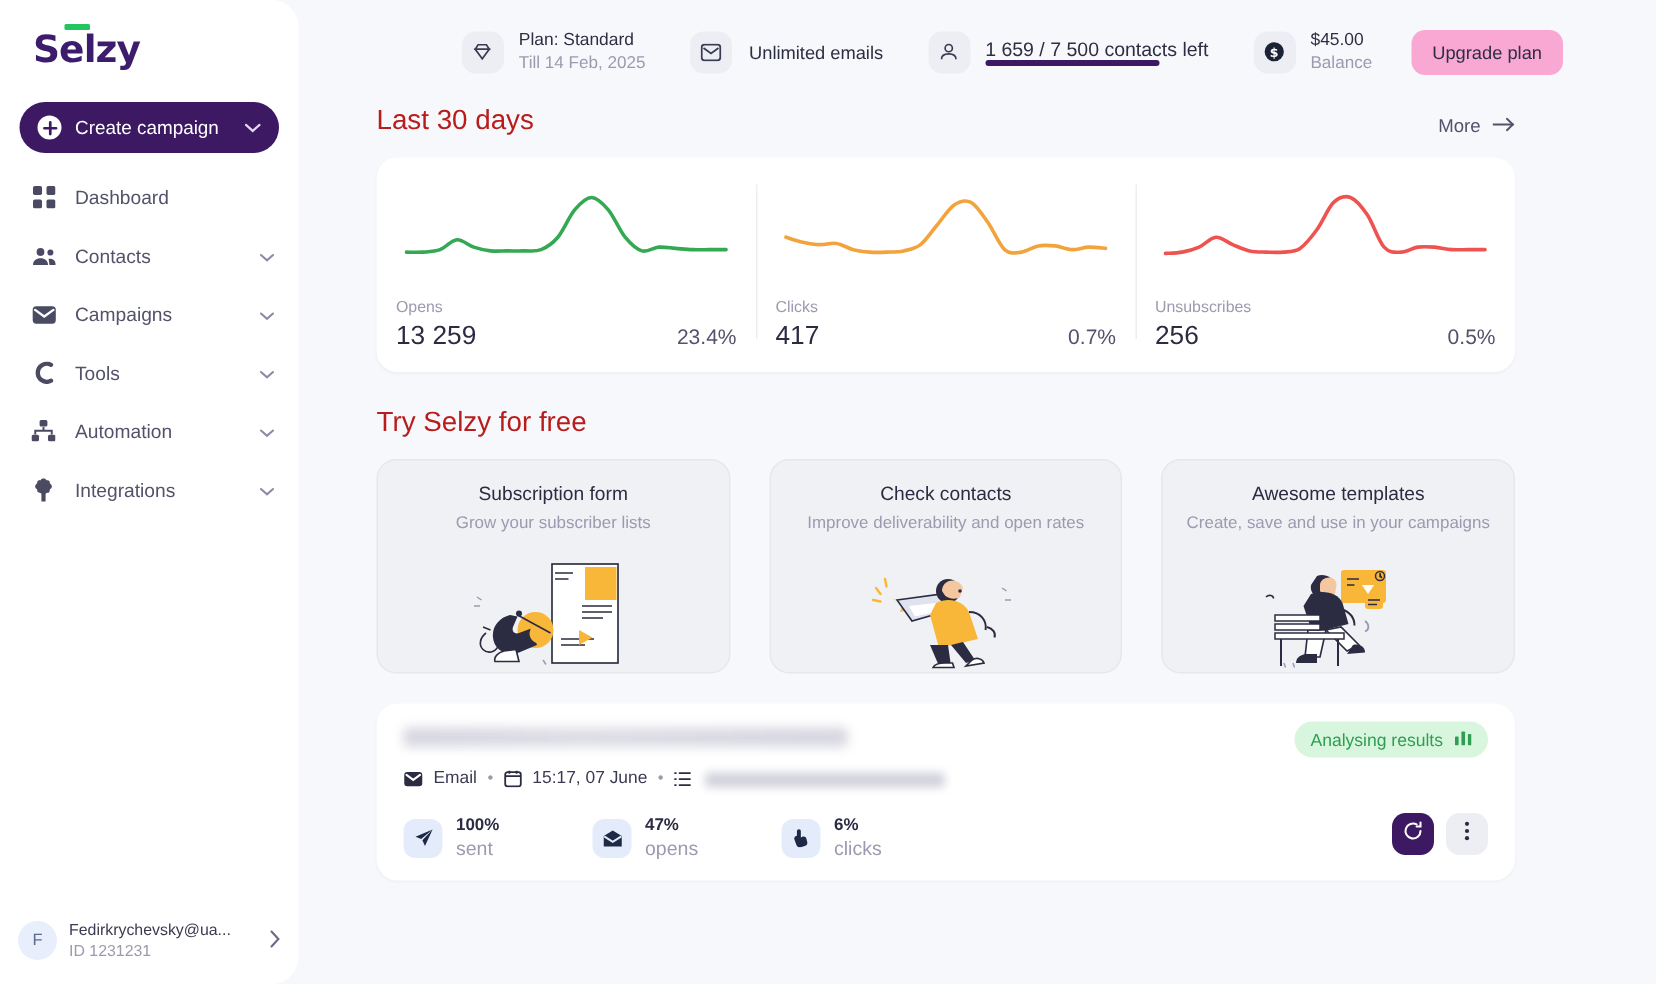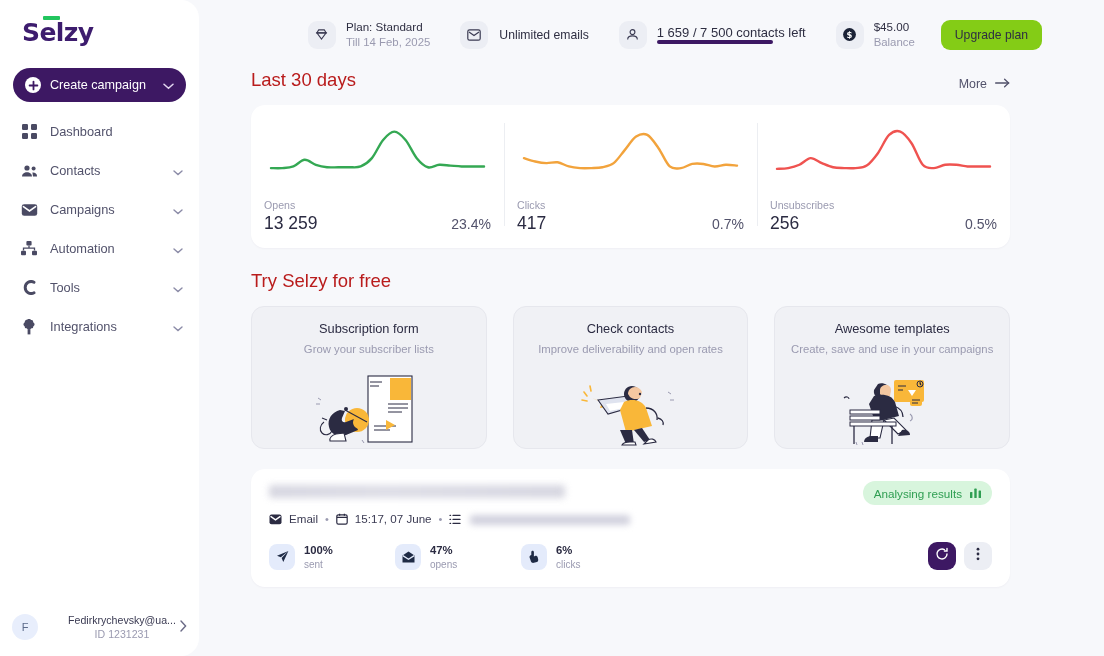--- a/index.html
+++ b/index.html
@@ -66,21 +66,21 @@
 
   .profile {
     position:absolute; left:0; bottom:0; width:199px; height:58px;
     display:flex; align-items:center; padding:0 12px; cursor:pointer;
   }
   .avatar {
     width:26px;height:26px;border-radius:50%;background:#e8eefc;
     color:#5c6b8a; font-size:11px; display:flex;
     align-items:center; justify-content:center; flex:0 0 26px;
   }
-  .profile .meta { margin-left:26px; flex:1; overflow:hidden;text-align:center; }
+  .profile .meta { margin-left:8px; flex:1; overflow:hidden; }
   .profile .email { font-size:10.6px; color:#3a3a52; white-space:nowrap; }
   .profile .uid { font-size:10.6px; color:#9a9ab0; margin-top:2px; }
   .profile .arr { color:#6a6a86; font-size:12px; }
 
   
   .main { flex:1; height:656px; position:relative; overflow:hidden; }
 
   .topbar {
     height:69px; display:flex; align-items:center;
     padding:0 16px 0 0; justify-content:flex-end; gap:0;
@@ -99,21 +99,21 @@
   .contacts-block { margin-left:10px; }
   .contacts-txt { font-size:13px; color:#2e2e42; white-space:nowrap; }
   .contacts-bar {
     margin-top:7px; width:157px; height:4px; border-radius:2px;
     background:#ded6e8; overflow:hidden;
   }
   .contacts-bar > i { display:block; height:4px; background:#3d1863; border-radius:2px; }
 
   .upgrade-btn {
     margin-left:26px; height:30px; padding:0 14px; border-radius:9px;
-    background:#84cc16; color:#2e2e42; font-size:12.2px;
+    background:#f9a8d4; color:#2e2e42; font-size:12.2px;
     display:flex; align-items:center; cursor:pointer; white-space:nowrap;
   }
 
   .content { padding:0 48px 0 52px; }
 
   .sec-head {
     display:flex; align-items:flex-end; justify-content:space-between;
     margin-bottom:14px;
   }
   .sec-title { font-size:18.5px; color:#b91c1c; font-weight:400; }
@@ -188,21 +188,21 @@
   }
   .camp-stats { display:flex; margin-top:18px; }
   .cstat { display:flex; align-items:center; width:126px; }
   .cstat .ic {
     width:26px;height:26px;border-radius:8px;background:#e4ebfb;
     display:flex;align-items:center;justify-content:center;
     color:#1e2a45; flex:0 0 26px;
   }
   .cstat .tx { margin-left:9px; }
   .cstat .p { font-size:11.3px; font-weight:bold; color:#2b2b42; line-height:1.3;}
-  .cstat .n { font-size:10px; color:#9a9ab0; line-height:1.3;}
+  .cstat .n { font-size:13px; color:#9a9ab0; line-height:1.3;}
   .camp-actions {
     position:absolute; right:18px; bottom:17px; display:flex; gap:8px;
   }
   .act {
     width:28px;height:28px;border-radius:9px;
     display:flex;align-items:center;justify-content:center;cursor:pointer;
   }
   .act.primary { background:#3d1863; color:#fff; }
   .act.ghost { background:#eceef4; color:#2b2b42; }
   .gap20 { height:20px; }
@@ -277,42 +277,42 @@
         <span class="lbl">Campaigns</span>
         <span class="chev">
           <svg width="10" height="6" viewBox="0 0 10 6">
               <path d="M1 1l4 3.6L9 1" fill="none" stroke="currentColor" stroke-width="1.4" stroke-linecap="round"></path>
             </svg>
         </span>
       </div>
 
       <div class="nav-item">
         <span class="ico">
+          <svg width="14" height="15" viewBox="0 0 14 15">
+              <path d="M12 2.2A6 6 0 1 0 12 12.8" fill="none" stroke="currentColor" stroke-width="2.9" stroke-linecap="round"></path>
+            </svg>
+        </span>
+        <span class="lbl">Tools</span>
+        <span class="chev">
+          <svg width="10" height="6" viewBox="0 0 10 6">
+              <path d="M1 1l4 3.6L9 1" fill="none" stroke="currentColor" stroke-width="1.4" stroke-linecap="round"></path>
+            </svg>
+        </span>
+      </div>
+
+      <div class="nav-item">
+        <span class="ico">
           <svg width="16" height="15" viewBox="0 0 16 15" fill="currentColor">
               <rect x="5.4" y="0" width="5.2" height="4.4" rx="1"></rect>
               <rect x="0" y="9.8" width="5" height="4.4" rx="1"></rect>
               <rect x="11" y="9.8" width="5" height="4.4" rx="1"></rect>
               <path d="M8 4.6v3M2.5 9.6V7.2h11v2.4" fill="none" stroke="currentColor" stroke-width="1.3"></path>
             </svg>
         </span>
         <span class="lbl">Automation</span>
-        <span class="chev">
-          <svg width="10" height="6" viewBox="0 0 10 6">
-              <path d="M1 1l4 3.6L9 1" fill="none" stroke="currentColor" stroke-width="1.4" stroke-linecap="round"></path>
-            </svg>
-        </span>
-      </div>
-
-      <div class="nav-item">
-        <span class="ico">
-          <svg width="14" height="15" viewBox="0 0 14 15">
-              <path d="M12 2.2A6 6 0 1 0 12 12.8" fill="none" stroke="currentColor" stroke-width="2.9" stroke-linecap="round"></path>
-            </svg>
-        </span>
-        <span class="lbl">Tools</span>
         <span class="chev">
           <svg width="10" height="6" viewBox="0 0 10 6">
               <path d="M1 1l4 3.6L9 1" fill="none" stroke="currentColor" stroke-width="1.4" stroke-linecap="round"></path>
             </svg>
         </span>
       </div>
 
       <div class="nav-item">
         <span class="ico">
           <svg width="16" height="16" viewBox="0 0 16 16" fill="currentColor">

